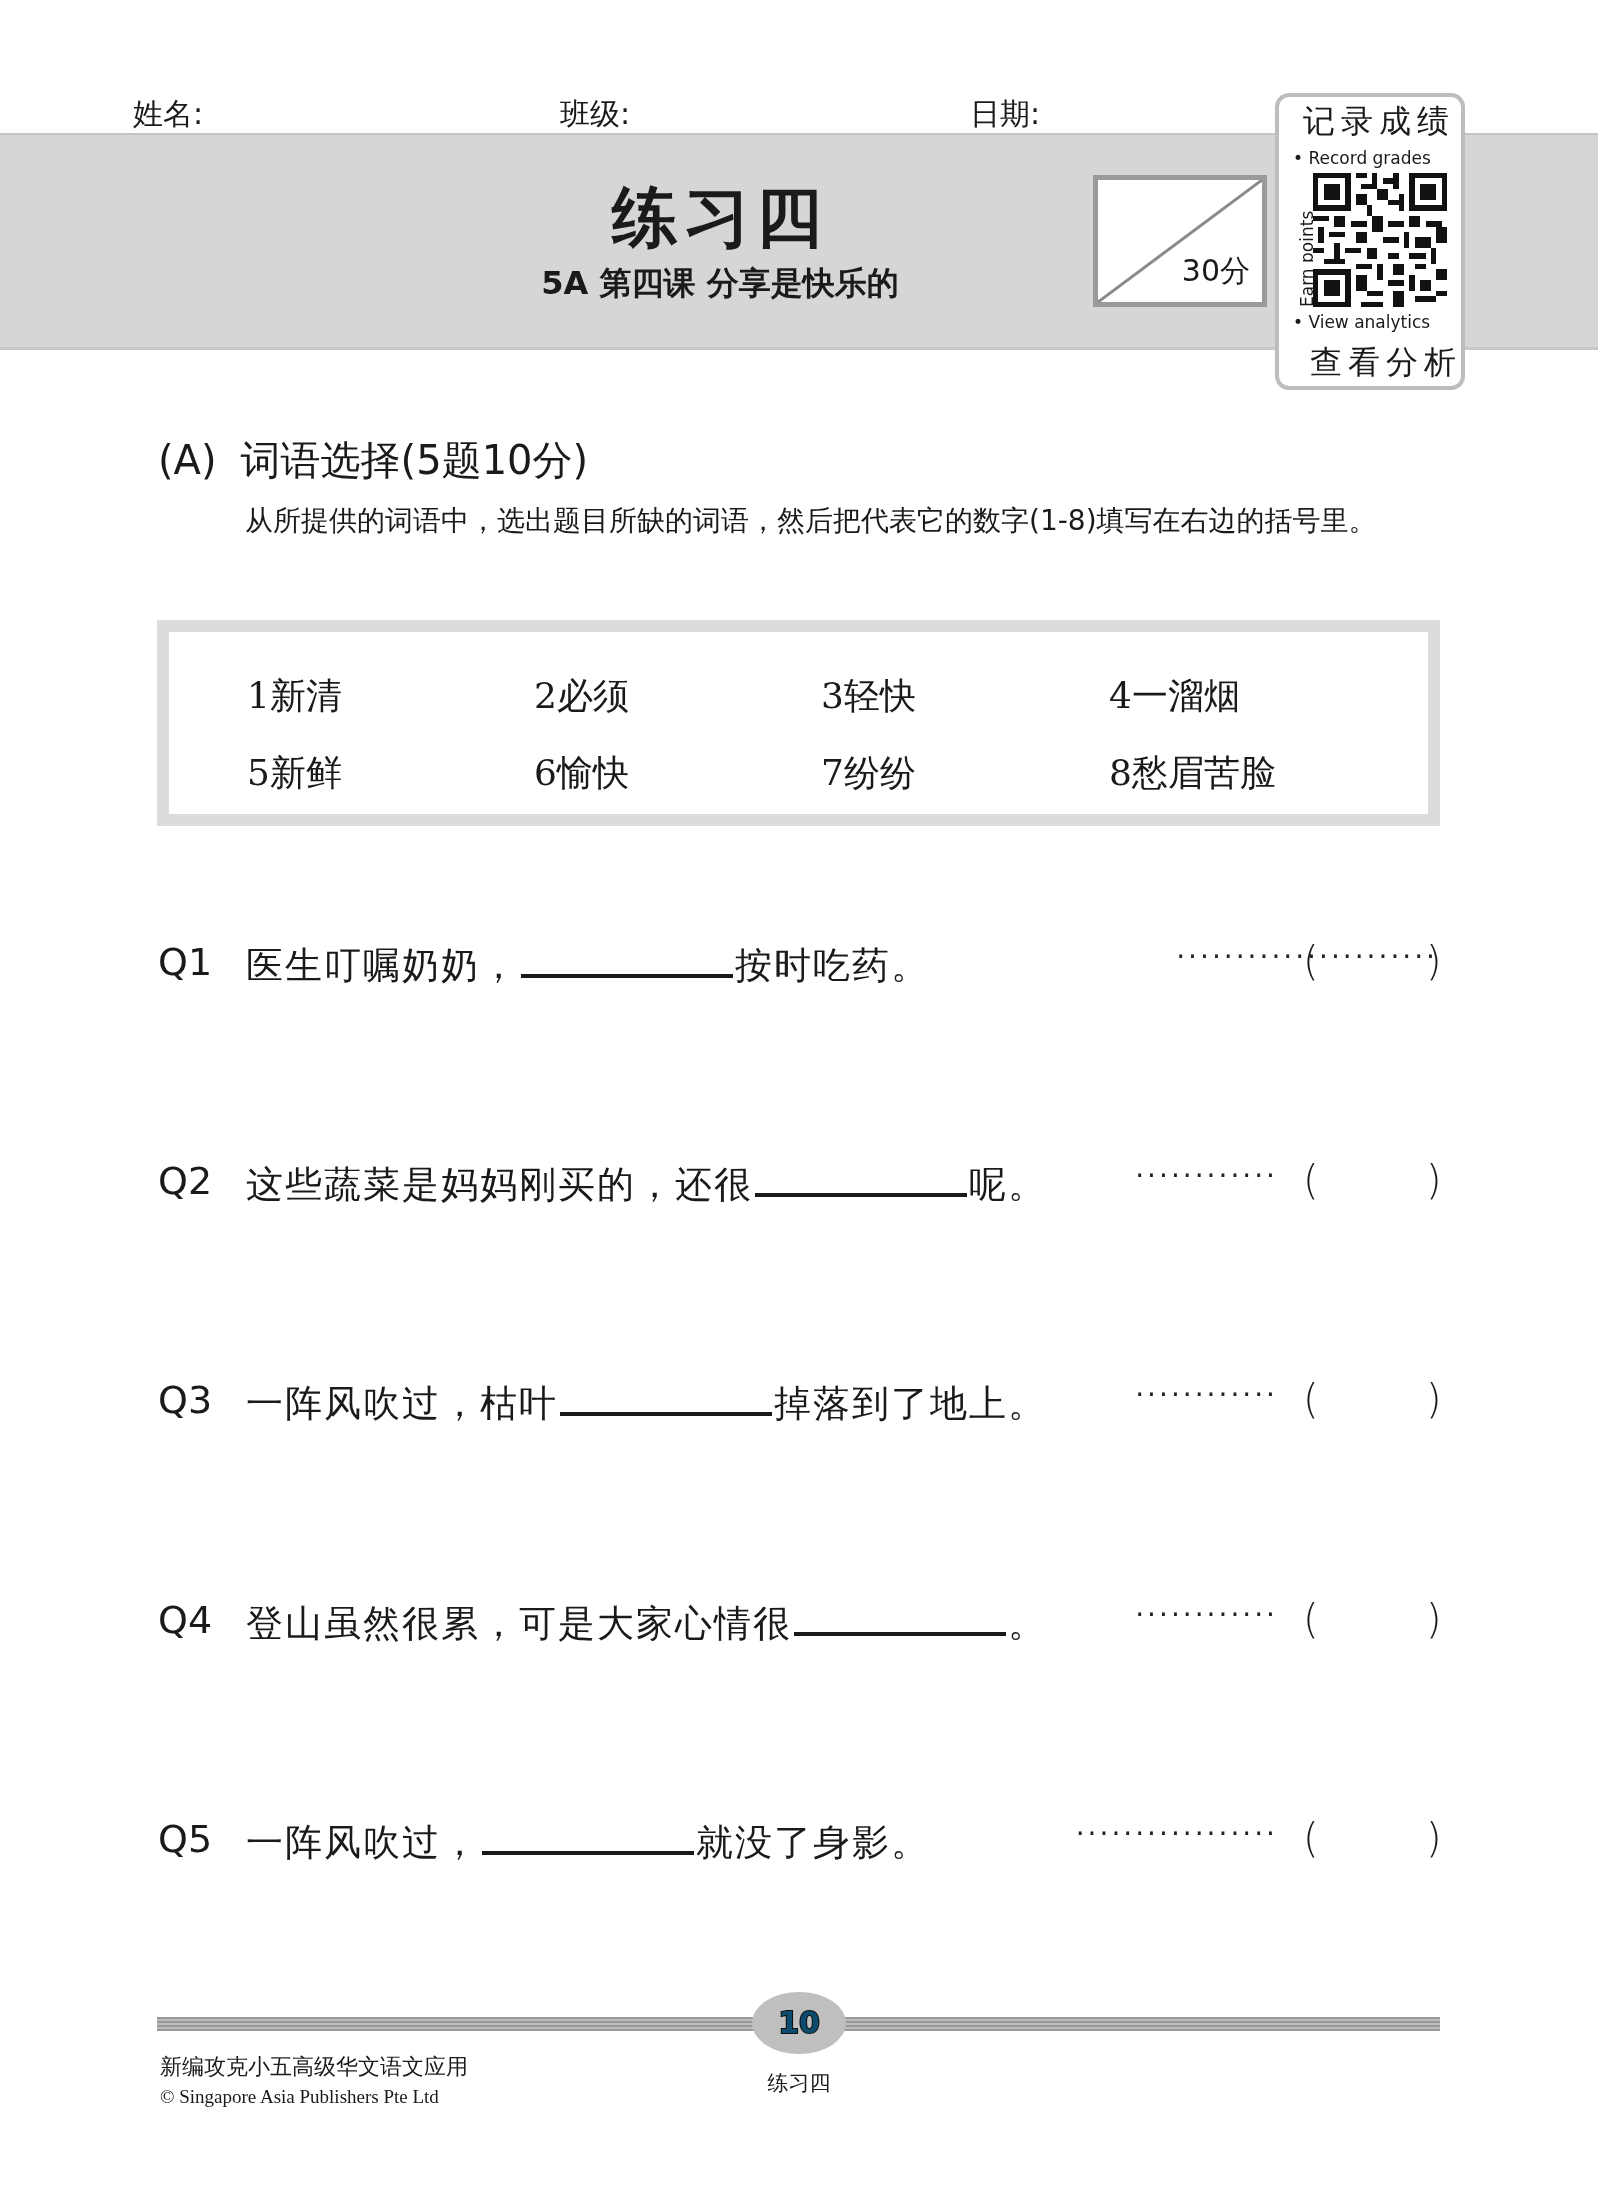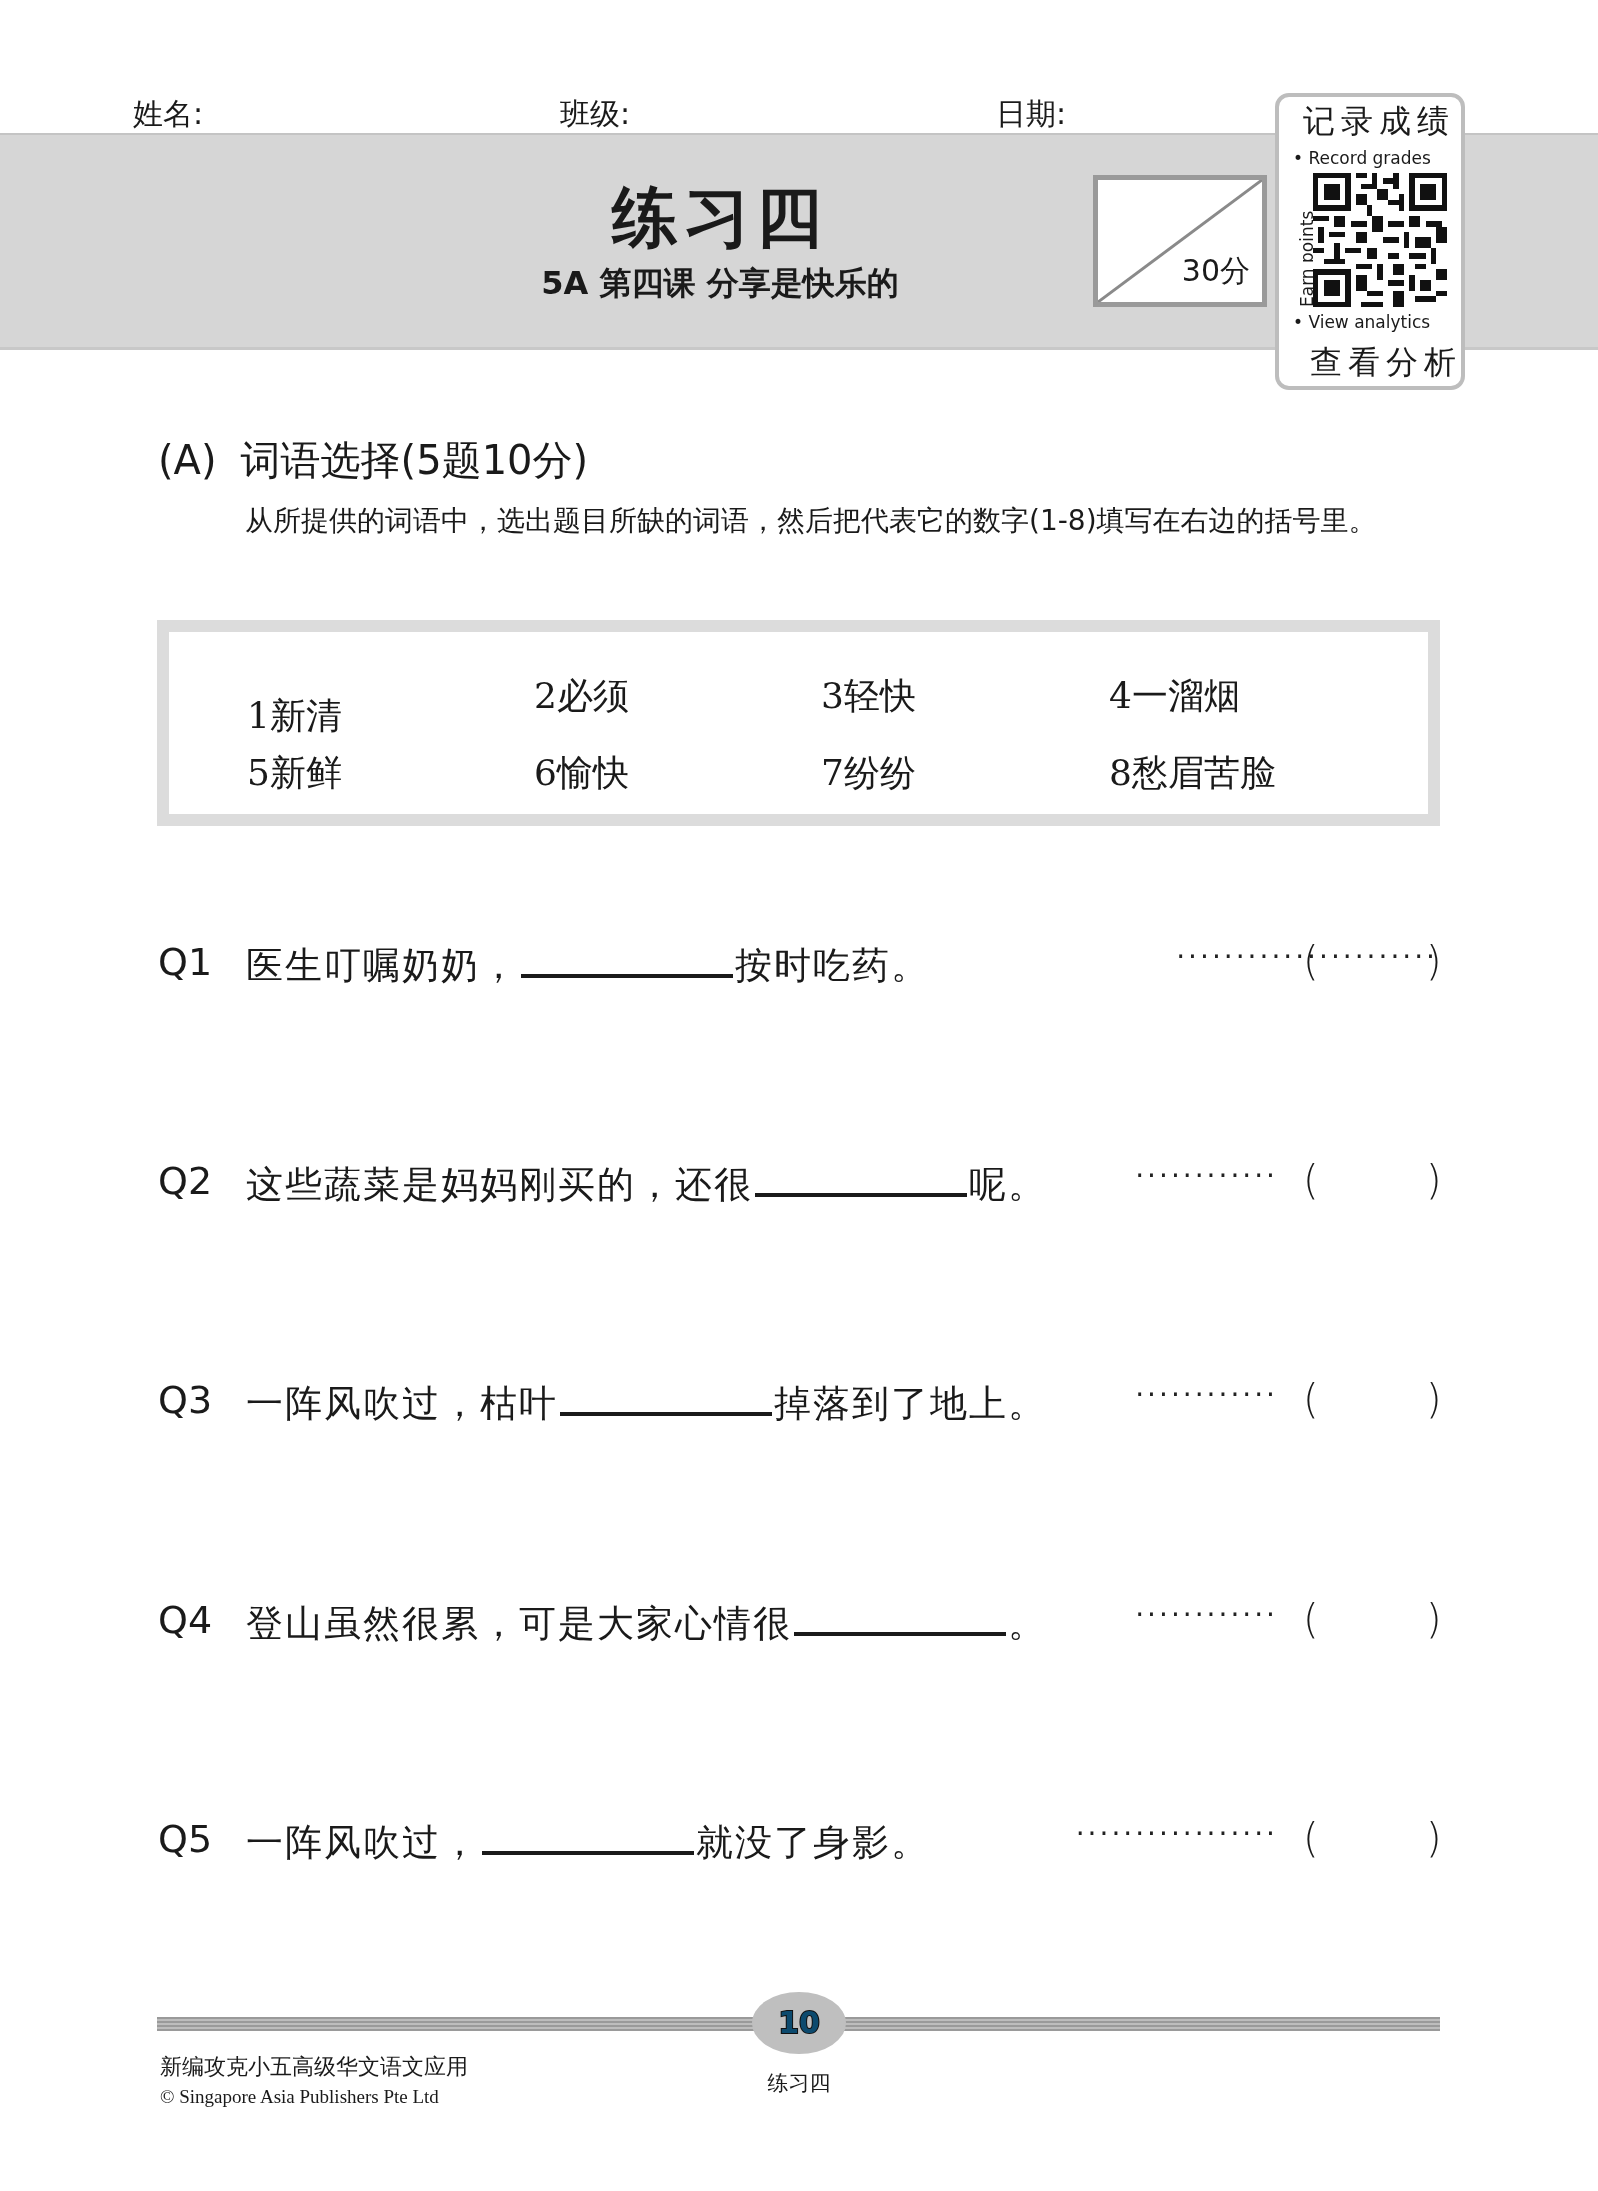--- a/index.html
+++ b/index.html
@@ -68,21 +68,21 @@
               -webkit-text-stroke: 2px #111; paint-order: stroke fill; }
   .footer-book { position: absolute; left: 160px; top: 2052px; font-family: "DejaVu Serif", serif; font-size: 22px; line-height: 30px; }
   .footer-copy { position: absolute; left: 160px; top: 2085px; font-family: "Liberation Serif", serif; font-size: 19px; line-height: 24px; }
   .footer-center { position: absolute; left: 700px; width: 198px; text-align: center; top: 2068px; font-size: 21px; line-height: 30px; }
 </style>
 </head>
 <body>
 
 <div class="field-label" style="left:133px;">姓名:</div>
 <div class="field-label" style="left:560px;">班级:</div>
-<div class="field-label" style="left:996px;">日期:</div>
+<div class="field-label" style="left:970px;">日期:</div>
 
 <div class="band"></div>
 <div class="title">练习四</div>
 <div class="subtitle">5A  第四课  分享是快乐的</div>
 
 <div class="score-box">
   <svg width="164" height="122" viewBox="0 0 164 122">
     <line x1="0" y1="122" x2="164" y2="0" stroke="#8a8a8a" stroke-width="3"></line>
   </svg>
   <div class="score-text">30分</div>
@@ -157,21 +157,21 @@
   <div class="qr-line two">• View analytics</div>
   <div class="qr-bottom">查看分析</div>
 </div>
 
 <div class="section-head">
   <span class="letter">(A)</span><span>词语选择(5题10分)</span>
 </div>
 <div class="instructions">从所提供的词语中，选出题目所缺的词语，然后把代表它的数字(1-8)填写在右边的括号里。</div>
 
 <div class="word-box">
-  <div class="word" style="left:78px; top:42px;margin-top:20px;"><span>1</span><span>新清</span></div>
+  <div class="word" style="left:78px; top:42px;"><span>1</span><span>新清</span></div>
   <div class="word" style="left:365px; top:42px;"><span>2</span><span>必须</span></div>
   <div class="word" style="left:652px; top:42px;"><span>3</span><span>轻快</span></div>
   <div class="word" style="left:940px; top:42px;"><span>4</span><span>一溜烟</span></div>
   <div class="word" style="left:78px; top:119px;"><span>5</span><span>新鲜</span></div>
   <div class="word" style="left:365px; top:119px;"><span>6</span><span>愉快</span></div>
   <div class="word" style="left:652px; top:119px;"><span>7</span><span>纷纷</span></div>
   <div class="word" style="left:940px; top:119px;"><span>8</span><span>愁眉苦脸</span></div>
 </div>
 
 <div class="q-row" style="top:932px;">

